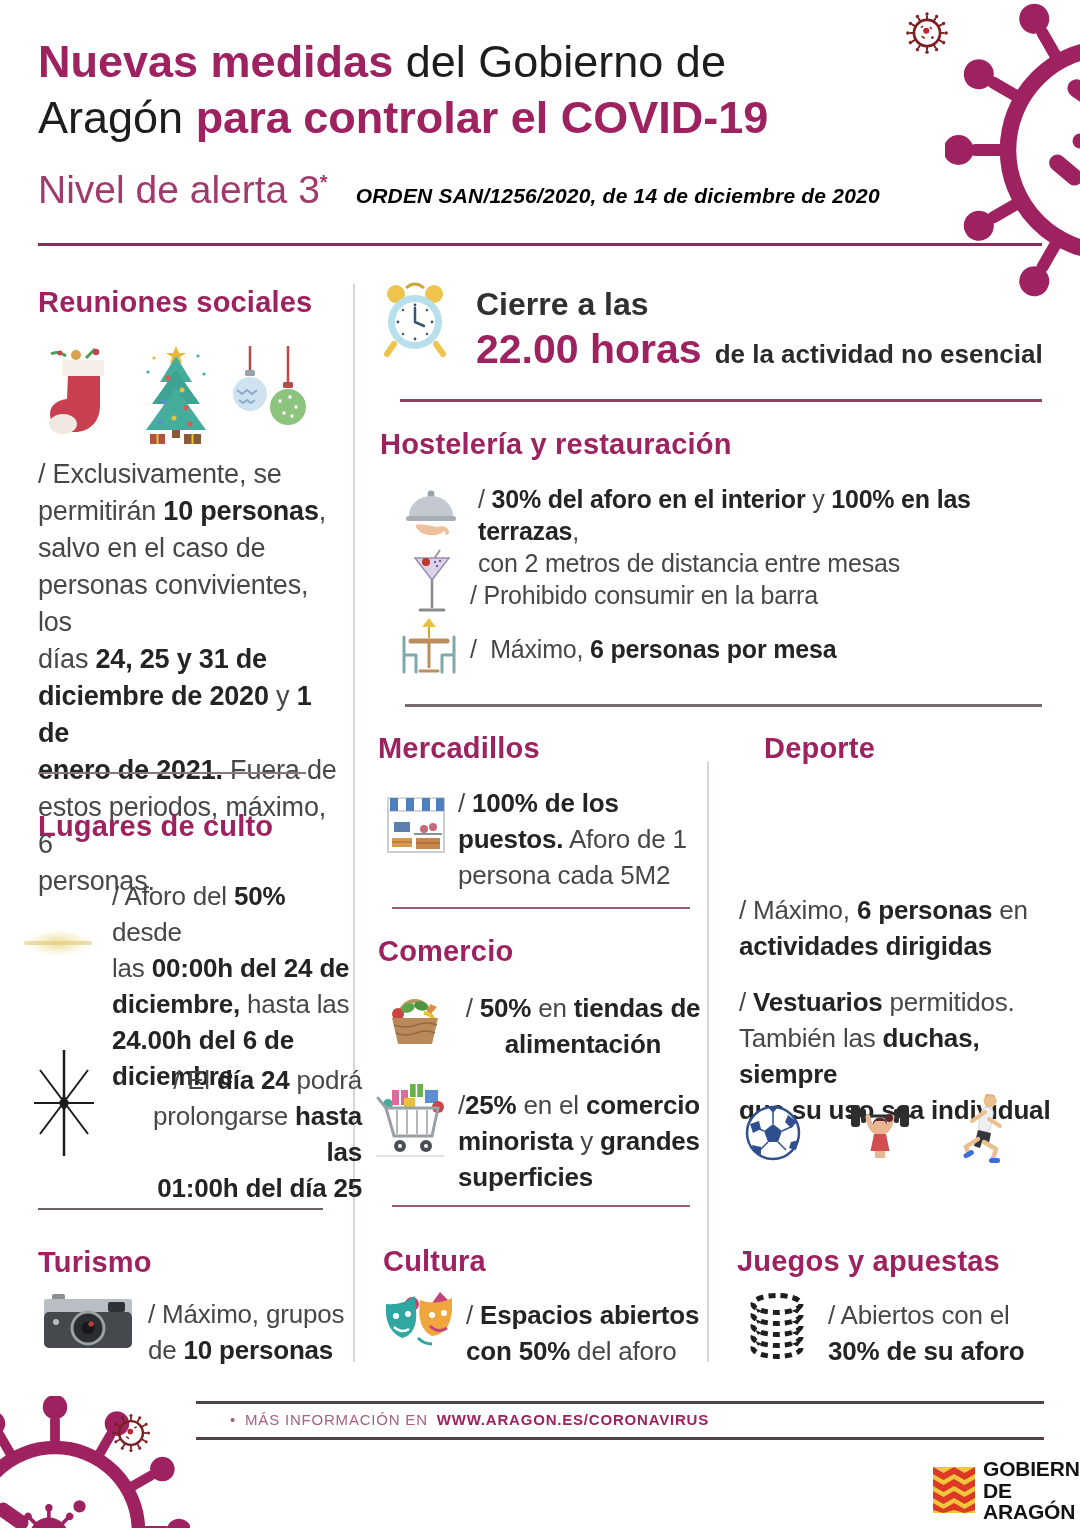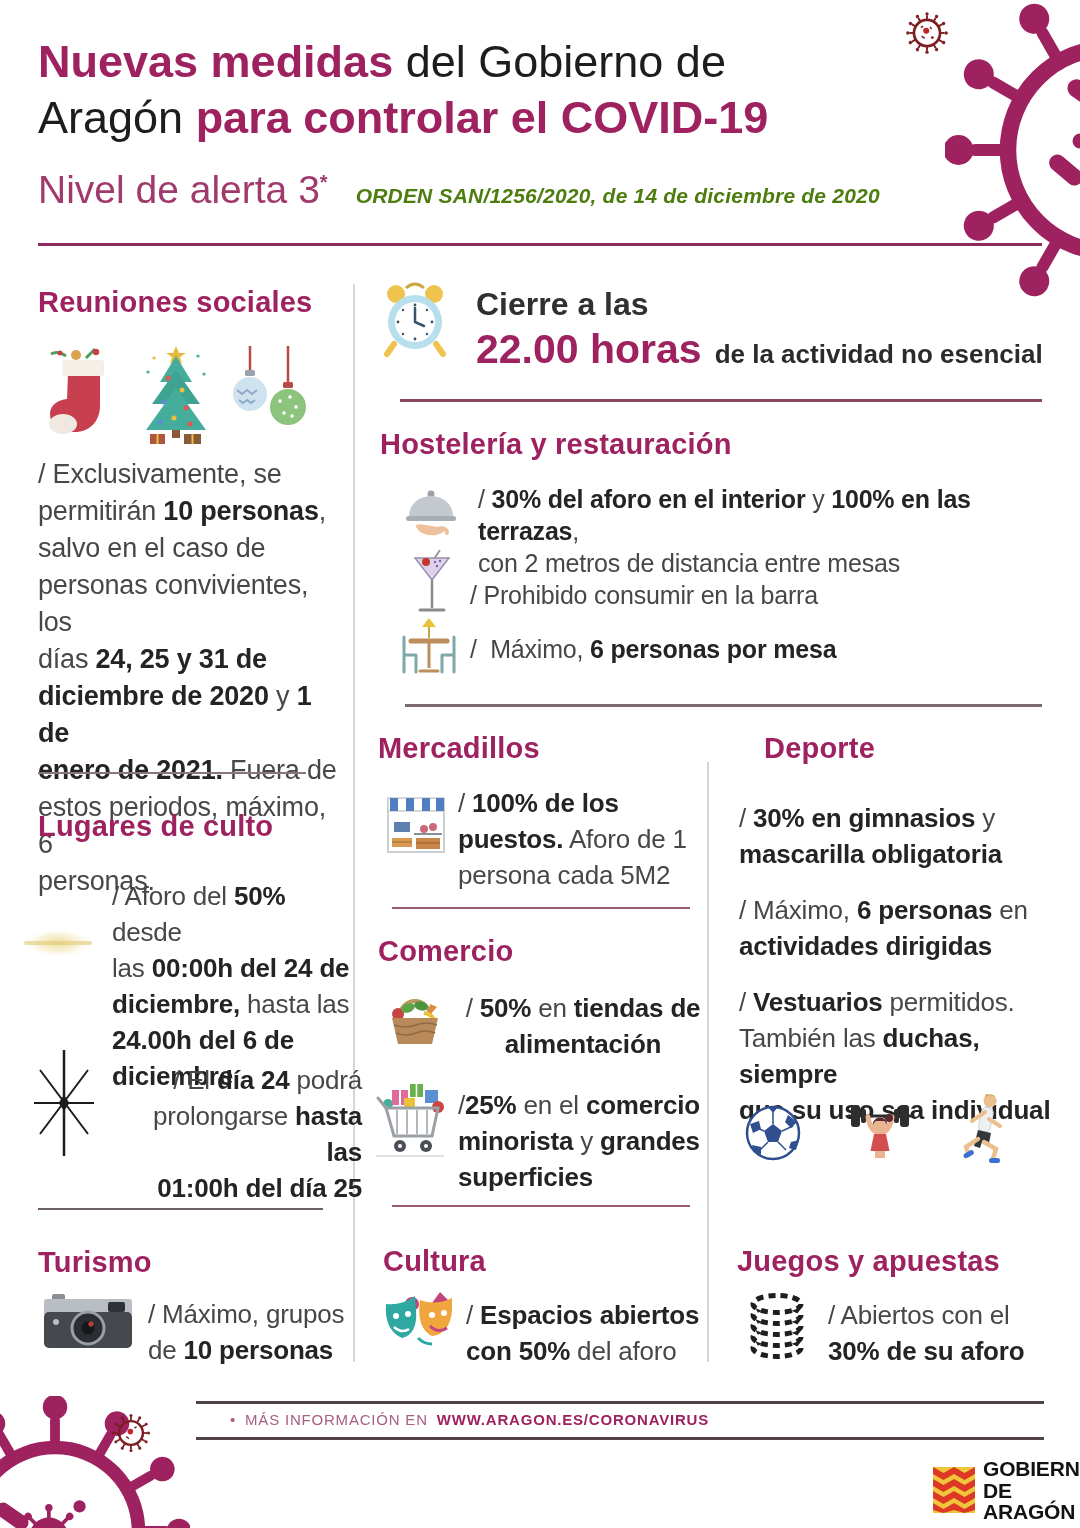--- a/index.html
+++ b/index.html
@@ -5,21 +5,21 @@
   html,body{margin:0;padding:0;background:#fff;}
   .page{position:relative;width:1080px;height:1528px;background:#ffffff;overflow:hidden;
         font-family:"Liberation Sans", sans-serif;}
   .abs{position:absolute;}
   
   .title{left:38px;top:34px;width:860px;font-size:45px;line-height:56px;font-weight:500;color:var(--ink);}
   .title b{color:var(--brand);font-weight:800;margin-top:35px;}
   .alert-row{left:38px;top:168px;display:flex;align-items:baseline;gap:28px;}
   .alert{font-size:39px;color:#a13a6c;font-weight:400;}
   .alert sup{font-size:20px;font-weight:700;}
-  .order{font-size:21px;font-style:italic;font-weight:700;color:#4d7c0f;letter-spacing:.2px;}
+  .order{font-size:21px;font-style:italic;font-weight:700;color:#000000;letter-spacing:.2px;}
   .rule{background:#8d2a5f;height:3px;}
   
   .sec-title{font-size:29px;font-weight:800;color:var(--brand);letter-spacing:.2px;}
   .txt{font-size:26px;line-height:36px;color:#474747;white-space:pre-wrap;letter-spacing:-.2px;}
   .txt b{color:#242424;font-weight:700;}
   .vline{width:2px;background:#d9d2d6;}
   
   .curfew-label{font-size:32px;font-weight:700;color:#303030;}
   .curfew-line{display:flex;align-items:baseline;margin-top:3px;}
   .curfew-time{font-size:41px;font-weight:800;color:var(--brand);}
@@ -405,22 +405,20 @@
       <circle cx="14" cy="26" r="3" fill="#ffffff"></circle>
         <circle cx="26" cy="24" r="3" fill="#ffffff"></circle>
       <path d="M12 37 q8 7 15 2" stroke="#ffffff" stroke-width="2.5" fill="none"></path>
       <path d="M36 48 q6 6 14 6" stroke="#2fa8a2" stroke-width="3" fill="none"></path>
     </svg>
   </div>
   <div class="abs txt" style="left:466px;top:1297px;width:245px;"><span>/ </span><b>Espacios abiertos
 con 50%</b><span> del aforo</span></div>
 
   <div class="abs sec-title" style="left:737px;top:732px;margin-left:27px;">Deporte</div>
-  <div class="abs txt" style="left:739px;top:800px;width:315px;"><span>/ </span><b>30% en gimnasios</b><span> y
-</span><b>mascarilla obligatoria</b></div>
   <div class="abs txt" style="left:739px;top:892px;width:315px;"><span>/ Máximo, </span><b>6 personas</b><span> en
 </span><b>actividades dirigidas</b></div>
   <div class="abs txt" style="left:739px;top:984px;width:320px;"><span>/ </span><b>Vestuarios</b><span> permitidos.
 También las </span><b>duchas, siempre
 que su uso sea individual</b></div>
 
   <div class="abs" style="left:744px;top:1104px;">
     <svg width="58" height="58" viewBox="0 0 58 58">
       <circle cx="29" cy="29" r="26" fill="#ffffff" stroke="#2f4f8f" stroke-width="2.5"></circle>
       <polygon points="29,20 38,27 34,38 24,38 20,27" fill="#2f4f8f"></polygon>

